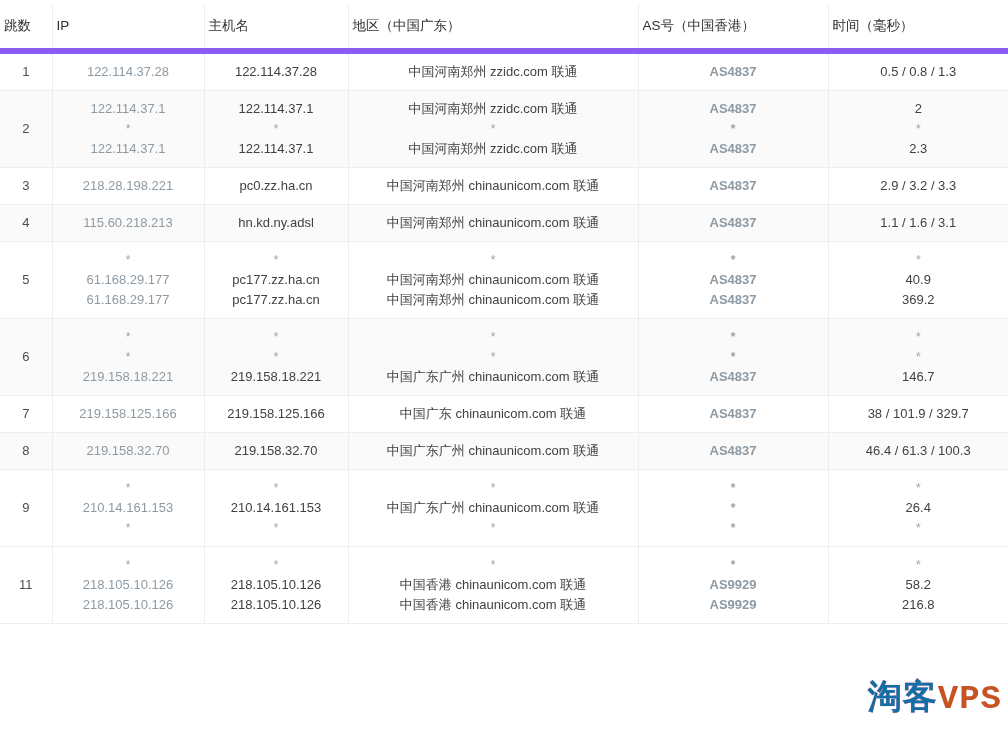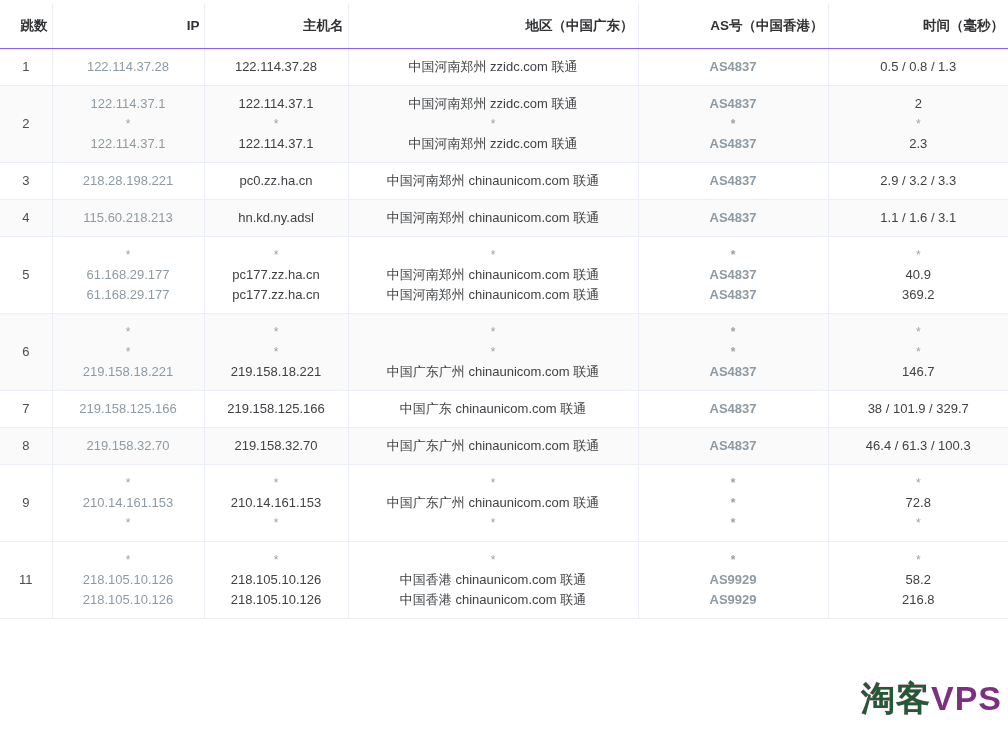--- a/index.html
+++ b/index.html
@@ -34,25 +34,25 @@
 
   table.trace-table col.c-hop   { width: 52px; }
   table.trace-table col.c-ip    { width: 152px; }
   table.trace-table col.c-host  { width: 144px; }
   table.trace-table col.c-geo   { width: 290px; }
   table.trace-table col.c-asn   { width: 190px; }
   table.trace-table col.c-time  { width: 180px; }
 
   thead th {
     font-size: 13.5px;
-    font-weight: bold;
+    font-weight: normal;
     color: #303133;
-    text-align: right;
+    text-align: left;
     padding: 13px 4px 13px 4px;
-    border-bottom: 1px solid #8b5cf6;
+    border-bottom: 6px solid #8b5cf6;
     border-right: 1px solid #ebeef5;
     background: #ffffff;
     vertical-align: middle;
     line-height: 1.3;
   }
   thead th:last-child { border-right: none; }
 
   tbody td {
     text-align: center;
     vertical-align: middle;
@@ -94,28 +94,28 @@
     bottom: 14px;
     font-family: "Liberation Serif", "DejaVu Serif", serif;
     font-size: 34px;
     font-weight: bold;
     letter-spacing: 1px;
     pointer-events: none;
     white-space: nowrap;
     line-height: 1;
   }
   .watermark .wm-cn {
-    color: #14532d;
+    color: #0369a1;
     opacity: 0.95;
     text-shadow: 0 0 1px #ef5a8c;
   }
   .watermark .wm-en {
-    color: #701a75;
+    color: #c2410c;
     opacity: 0.9;
-    font-family: Liberation Sans, sans-serif;
+    font-family: Liberation Mono, monospace;
     margin-top: 33px;
   }
 </style>
 </head>
 <body>
 
 <div class="trace-wrap">
 
   <table class="trace-table">
     <colgroup>
@@ -328,21 +328,21 @@
             <span class="line">中国广东广州 chinaunicom.com 联通</span>
             <span class="line star">*</span>
           </td>
           <td class="col-asn">
             <span class="line star">*</span>
             <span class="line star">*</span>
             <span class="line star">*</span>
           </td>
           <td class="col-time">
             <span class="line star">*</span>
-            <span class="line">72.8</span>
+            <span class="line">26.4</span>
             <span class="line star">*</span>
           </td>
         </tr>
         <tr>
           <td class="col-hop">11</td>
           <td class="col-ip">
             <span class="line star">*</span>
             <span class="line">218.105.10.126</span>
             <span class="line">218.105.10.126</span>
           </td>

